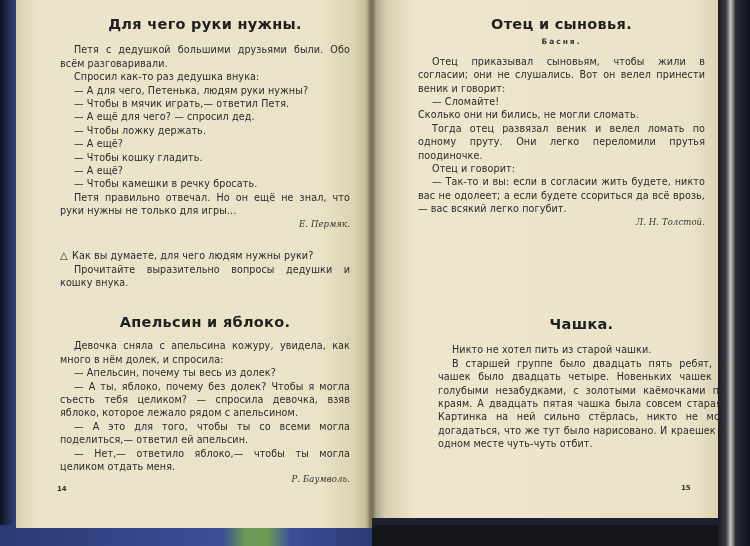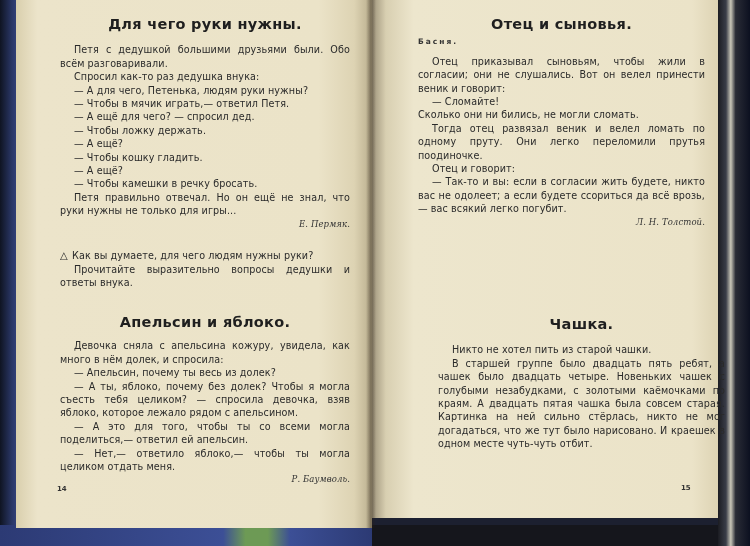--- a/index.html
+++ b/index.html
@@ -40,21 +40,21 @@
   }
 
   .col { position: absolute; font-size: 9.6px; line-height: 13.4px; letter-spacing: 0.1px; }
   .col-left { left: 60px; width: 290px; }
   .col-right { left: 418px; width: 287px; }
 
   h2.title {
     font-family: "DejaVu Sans", sans-serif; font-weight: bold; font-size: 14.5px;
     text-align: center; color: #1f1f1f; letter-spacing: 0.3px;
   }
-  .sub { text-align: left; font-size: 7.5px; letter-spacing: 2px; font-weight: bold; color: #333; }
+  .sub { text-align: center; font-size: 7.5px; letter-spacing: 2px; font-weight: bold; color: #333; }
   p { text-align: justify; }
   p.ind { text-indent: 14px; }
   p.noind { text-indent: 0; }
   .author {
     float: right; font-family: "DejaVu Serif", serif; font-style: italic; font-size: 8.5px; color: #333; margin-left: 6px;
   }
   .q { margin-top: 18px; }
   .tri { display: inline-block; width: 12px; font-size: 10px; }
   .bold { font-weight: bold; }
   .pagenum { position: absolute; font-size: 7px; font-weight: bold; color: #333; }
@@ -84,21 +84,21 @@
   <p class="ind">— А ещё?</p>
   <p class="ind">— Чтобы кошку гладить.</p>
   <p class="ind">— А ещё?</p>
   <p class="ind">— Чтобы камешки в речку бросать.</p>
   <div class="clear">
     <p class="ind">Петя правильно отвечал. Но он ещё не знал, что руки нужны не только для игры...</p>
     <span class="author">Е. Пермяк.</span>
   </div>
   <div class="q">
     <p class="noind"><span class="tri">△</span><span>Как вы думаете, для чего людям нужны руки?</span></p>
-    <p class="ind">Прочитайте выразительно вопросы дедушки и ответы внука.</p>
+    <p class="ind">Прочитайте выразительно вопросы дедушки и кошку внука.</p>
   </div>
 </div>
 
 <div class="col col-left" style="top:316px;">
   <h2 class="title">Апельсин и яблоко.</h2>
   <div style="height:10px"></div>
   <p class="ind">Девочка сняла с апельсина кожуру, увидела, как много в нём долек, и спросила:</p>
   <p class="ind">— Апельсин, почему ты весь из долек?</p>
   <p class="ind">— А ты, яблоко, почему без долек? Чтобы я могла съесть тебя целиком? — спросила девочка, взяв яблоко, которое лежало рядом с апельсином.</p>
   <p class="ind">— А это для того, чтобы ты со всеми могла поделиться,— ответил ей апельсин.</p>

